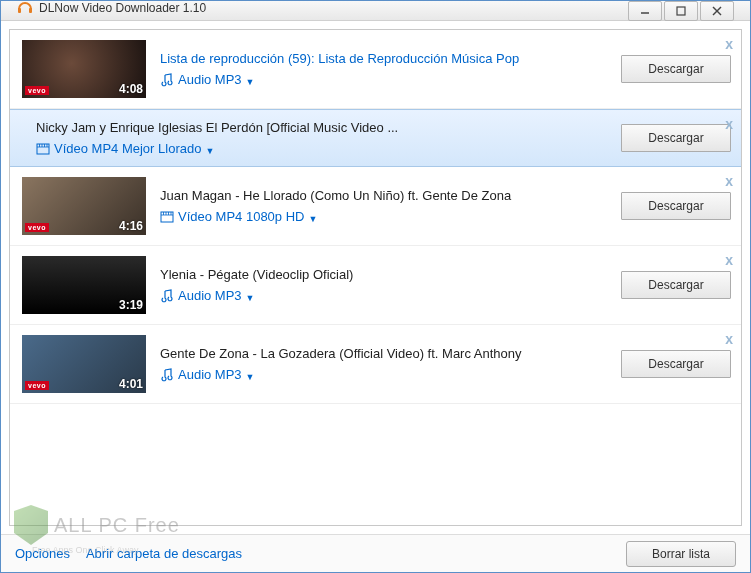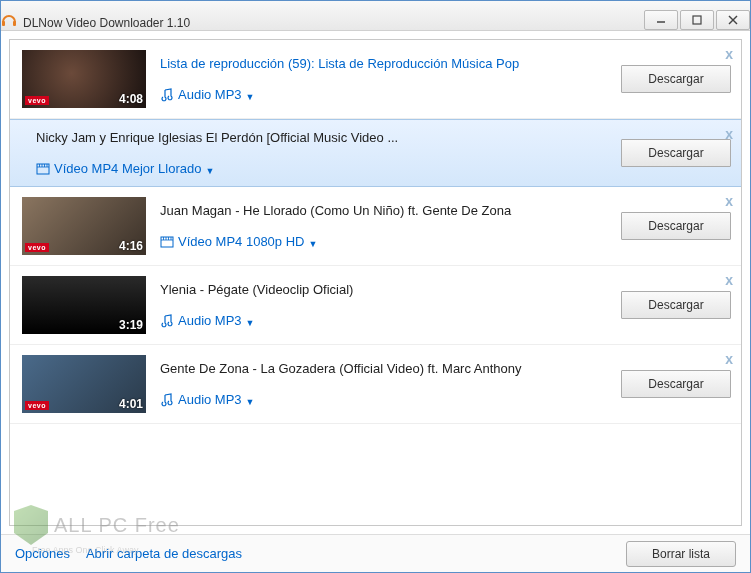--- a/index.html
+++ b/index.html
@@ -1,20 +1,20 @@
 <!DOCTYPE html>
 <html><head>
 <meta charset="utf-8">
 <style>
 * { margin: 0; padding: 0; box-sizing: border-box; font-family: 'Segoe UI', Tahoma, sans-serif; }
 body { background: #fff; width: 751px; height: 573px; overflow: hidden; position: relative; }
 
 .window { width: 751px; height: 573px; background: #fff; border: 1px solid #5a8fc8; display: flex; flex-direction: column; }
 
-.titlebar { height: 30px; background: linear-gradient(#f8f8f8, #e8e8e8); border-bottom: 1px solid #d0d0d0; display: flex; align-items: flex-end; padding: 0 0; }
+.titlebar { height: 20px; background: linear-gradient(#f8f8f8, #e8e8e8); border-bottom: 1px solid #d0d0d0; display: flex; align-items: flex-start; padding: 0 16px; }
 .titlebar-icon { width: 16px; height: 16px; margin-right: 6px; display: flex; align-items: center; justify-content: center; }
 .titlebar-title { font-size: 12px; color: #333; flex: 1; }
 .win-controls { display: flex; gap: 2px; }
 .win-btn { width: 34px; height: 20px; background: linear-gradient(#fafafa,#e8e8e8); border: 1px solid #b8b8b8; border-radius: 2px; display: flex; align-items: center; justify-content: center; cursor: pointer; font-size: 10px; color: #444; }
 
 .content { flex: 1; padding: 8px; overflow-y: auto; background: #fff; }
 .list-container { border: 1px solid #c8c8c8; background: #fff; height: 100%; overflow-y: auto; }
 
 .item { display: flex; align-items: center; padding: 10px 10px 10px 12px; border-bottom: 1px solid #eee; position: relative; }
 .item.selected { background: linear-gradient(#e8f2ff, #d4e7fb); border-top: 1px solid #a8c8e8; border-bottom: 1px solid #a8c8e8; }
@@ -25,21 +25,21 @@
 .thumb-bg.bg2 { background: linear-gradient(#2a2a2a, #0a0a0a); }
 .thumb-bg.bg3 { background: linear-gradient(135deg, #8a7560, #3a3028); }
 .thumb-bg.bg4 { background: linear-gradient(#2a2a2a, #000); }
 .thumb-bg.bg5 { background: linear-gradient(135deg, #4a6a8a, #2a3a4a); }
 .vevo { position: absolute; bottom: 3px; left: 3px; font-size: 7px; font-weight: bold; color: #fff; background: #d0021b; padding: 1px 3px; letter-spacing: 0.5px; }
 .ytma { position: absolute; bottom: 3px; left: 3px; font-size: 7px; font-weight: bold; color: #fff; }
 .duration { position: absolute; bottom: 2px; right: 3px; font-size: 12px; font-weight: bold; color: #fff; text-shadow: 0 0 2px #000; }
 .play-overlay { position: absolute; top: 50%; left: 12px; transform: translateY(-50%); width: 20px; height: 14px; background: #c4302b; border-radius: 3px; display: flex; align-items: center; justify-content: center; }
 .play-overlay::after { content: ''; border-left: 5px solid #fff; border-top: 3px solid transparent; border-bottom: 3px solid transparent; margin-left: 1px; }
 
-.info { flex: 1; padding-left: 14px; display: flex; flex-direction: column; gap: 16px; min-width: 0; }
+.info { flex: 1; padding-left: 14px; display: flex; flex-direction: column; gap: 6px; min-width: 0; }
 .title { font-size: 13px; color: #0066cc; white-space: nowrap; overflow: hidden; text-overflow: ellipsis; }
 .title.black { color: #222; }
 .format-row { display: flex; align-items: flex-end; gap: 4px; font-size: 13px; color: #0066cc; cursor: pointer; }
 .format-icon { width: 14px; height: 14px; display: flex; align-items: center; justify-content: center; }
 .dropdown-arrow { font-size: 9px; color: #0066cc; }
 
 .download-btn { width: 110px; height: 28px; background: linear-gradient(#fafafa, #e6e6e6); border: 1px solid #acacac; border-radius: 1px; font-size: 12px; color: #333; cursor: pointer; flex-shrink: 0; margin-left: 20px; }
 
 .close-x { position: absolute; top: 6px; right: 8px; font-size: 14px; color: #9ab8d4; cursor: pointer; font-weight: bold; }
 

